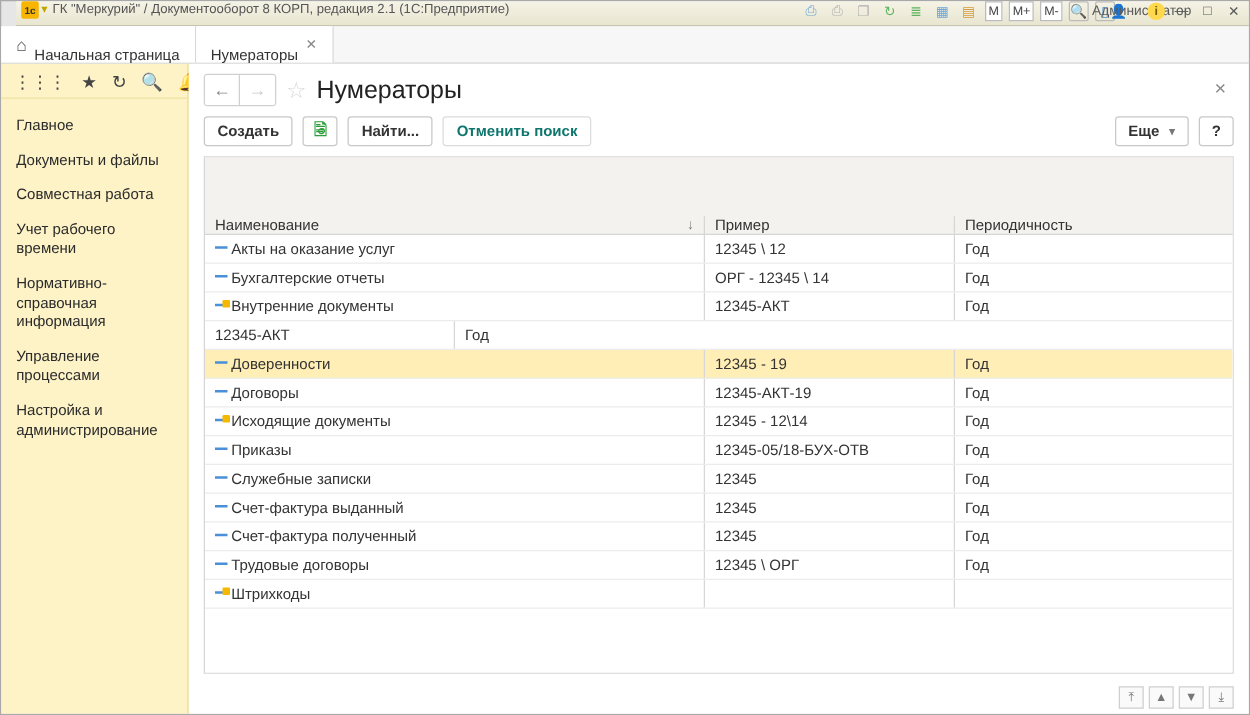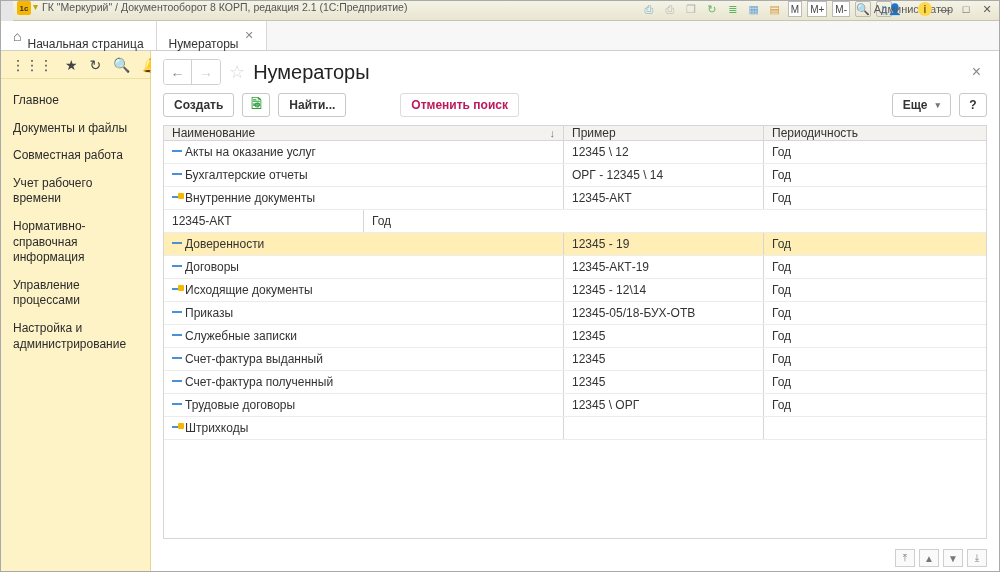--- a/index.html
+++ b/index.html
@@ -44,28 +44,28 @@
   .nav-arrows { display:flex; border:1px solid #d0d0d0; border-radius:3px; overflow:hidden;}
   .nav-arrows button { width:28px; height:24px; background:#fff; border:none; border-right:1px solid #d0d0d0; cursor:pointer; color:#888; font-size:14px;}
   .nav-arrows button:last-child { border-right:none; color:#ccc; }
   .fav-star { font-size:18px; color:#d7d7d7; cursor:pointer; }
   .page-title { font-size:20px; font-weight:400; color:#222; }
   .close-x { margin-left:auto; font-size:16px; color:#888; cursor:pointer; padding:0 6px;}
   
   .toolbar { display:flex; align-items:center; gap:8px; padding:4px 12px 8px 12px;}
   .btn { height:24px; padding:0 10px; background:#fff; border:1px solid #c8c8c8; border-radius:3px; font-size:12px; color:#333; cursor:pointer; display:inline-flex; align-items:center; gap:4px;font-weight:bold;}
   .btn.icon-only { width:28px; padding:0; justify-content:center;}
-  .btn.disabled { color:#be185d; border-color:#dcdcdc; cursor:default;margin-left:46px;}
+  .btn.disabled { color:#0f766e; border-color:#dcdcdc; cursor:default;}
   .btn .green-icon { color:#2e9e3b; font-size:13px;}
   .toolbar-spacer { flex:1; }
   .btn .caret { font-size:9px; margin-left:4px; color:#777;}
   
   .table-wrap { flex:1; margin:0 12px 8px 12px; border:1px solid #d6d6d6; display:flex; flex-direction:column; min-height:0;}
   .thead { display:flex; background:#f3f2ee; border-bottom:1px solid #d6d6d6; }
-  .th { padding:0 8px; font-size:12px; color:#333; display:flex; align-items:center; gap:16px;}
+  .th { padding:0 8px; font-size:12px; color:#333; display:flex; align-items:center; gap:16px;margin-top:47px;}
   .col-name { flex: 0 0 400px; border-right:1px solid #d6d6d6;}
   .col-example { flex: 0 0 200px; border-right:1px solid #d6d6d6;}
   .col-period { flex:1;}
   .th .sort-arrow { margin-left:auto; color:#7a7a7a; font-size:11px;}
   
   .tbody { flex:1; overflow:auto; background:#fff;}
   .row { display:flex; border-bottom:1px solid #ececec; cursor:pointer;}
   .row.selected { background:#ffeeb5;align-items:flex-end; }
   .td { padding:4px 8px; font-size:12px; color:#333; display:flex; align-items:center; gap:0;}
   .row-icon { width:13px; height:10px; display:inline-block; position:relative;}

